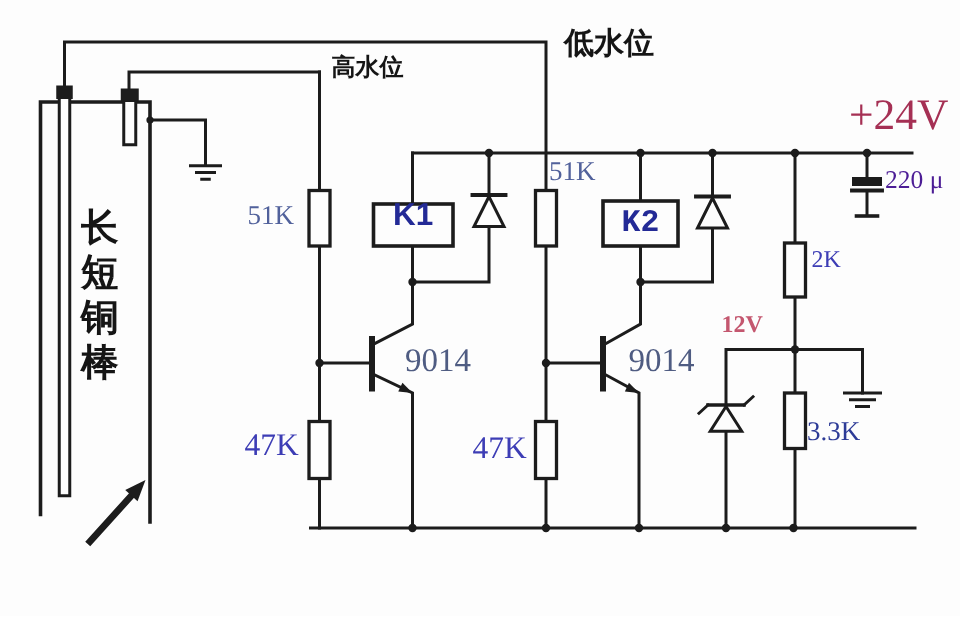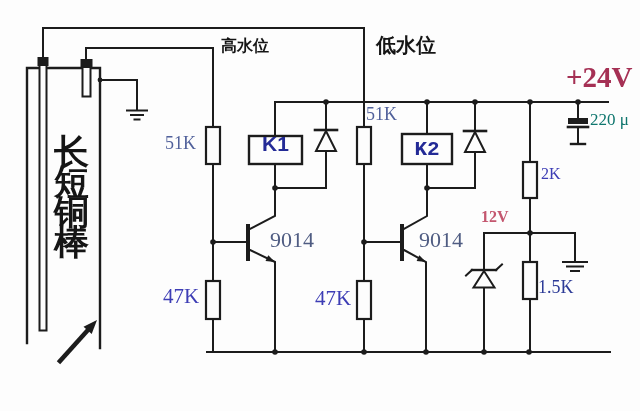--- a/index.html
+++ b/index.html
@@ -5,37 +5,37 @@
   html,body{margin:0;padding:0;background:#ffffff;}
   #stage{
     position:relative;width:640px;height:411px;background:#fdfdfd;overflow:hidden;
     font-family:"Liberation Sans","DejaVu Sans",sans-serif;
   }
   #circuit-svg{position:absolute;left:0;top:0;}
   .lbl{position:absolute;white-space:nowrap;line-height:1.05;}
   .cn{color:#151515;font-weight:bold;font-family:"Liberation Sans","DejaVu Sans",sans-serif;}
   .val{font-family:"Liberation Serif","DejaVu Serif",serif;}
   .lbl-high{left:221px;top:38px;font-size:16px;}
-  .lbl-low{left:376px;top:19px;font-size:20px;margin-top:16px;}
+  .lbl-low{left:376px;top:19px;font-size:20px;}
   .lbl-rods{
-    left:54px;top:137px;width:32px;font-size:35px;line-height:30px;
-    white-space:normal;word-break:break-all;text-align:center;letter-spacing:0;
+    left:54px;top:137px;width:32px;font-size:25px;line-height:30px;
+    white-space:normal;word-break:break-all;text-align:left;letter-spacing:0;
   }
   .lbl-note{left:15px;top:371px;font-size:19px;letter-spacing:0.5px;}
   .lbl-51k1{left:165px;top:134px;font-size:18px;color:#51619b;}
   .lbl-51k2{left:366px;top:105px;font-size:18px;color:#51619b;}
   .lbl-47k1{left:163px;top:285px;font-size:21px;color:#3d3db5;}
   .lbl-47k2{left:315px;top:287px;font-size:21px;color:#3d3db5;}
   .lbl-2k{left:541px;top:166px;font-size:16px;color:#3d3db5;}
   .lbl-3k3{left:538px;top:278px;font-size:18px;color:#2d3b97;}
-  .lbl-220u{left:590px;top:111px;font-size:17px;color:#0f766e;}
+  .lbl-220u{left:590px;top:111px;font-size:17px;color:#4c1d95;}
   .lbl-9014a{left:270px;top:228px;font-size:22px;color:#4f5c82;}
   .lbl-9014b{left:419px;top:228px;font-size:22px;color:#4f5c82;}
   .lbl-12v{left:481px;top:209px;font-size:16px;font-weight:bold;color:#c4576f;}
-  .lbl-24v{left:566px;top:62px;font-size:29px;font-weight:bold;color:#a53054;}
+  .lbl-24v{left:566px;top:62px;font-size:29px;font-weight:normal;color:#a53054;}
   .relay-lbl{
     position:absolute;display:flex;align-items:center;justify-content:center;
     font-size:21px;font-weight:bold;color:#232a96;
     font-family:"Liberation Sans","DejaVu Sans",sans-serif;
   }
   .relay-k1{left:249px;top:136px;width:53px;height:16px;}
   .relay-k2{left:402px;top:134px;width:50px;height:30px;font-family:Liberation Mono, monospace;}
 </style>
 </head>
 <body>
@@ -183,21 +183,21 @@
 
   <div class="lbl cn lbl-high">高水位</div>
   <div class="lbl cn lbl-low">低水位</div>
   <div class="lbl cn lbl-rods">长短铜棒</div>
 
   <div class="lbl val lbl-51k1">51K</div>
   <div class="lbl val lbl-51k2">51K</div>
   <div class="lbl val lbl-47k1">47K</div>
   <div class="lbl val lbl-47k2">47K</div>
   <div class="lbl val lbl-2k">2K</div>
-  <div class="lbl val lbl-3k3">1.5K</div>
+  <div class="lbl val lbl-3k3">3.3K</div>
   <div class="lbl val lbl-220u">220 μ</div>
   <div class="lbl val lbl-9014a">9014</div>
   <div class="lbl val lbl-9014b">9014</div>
   <div class="lbl val lbl-12v">12V</div>
   <div class="lbl val lbl-24v">+24V</div>
 
   <div class="relay-lbl relay-k1">K1</div>
   <div class="relay-lbl relay-k2">K2</div>
 
 </div>

